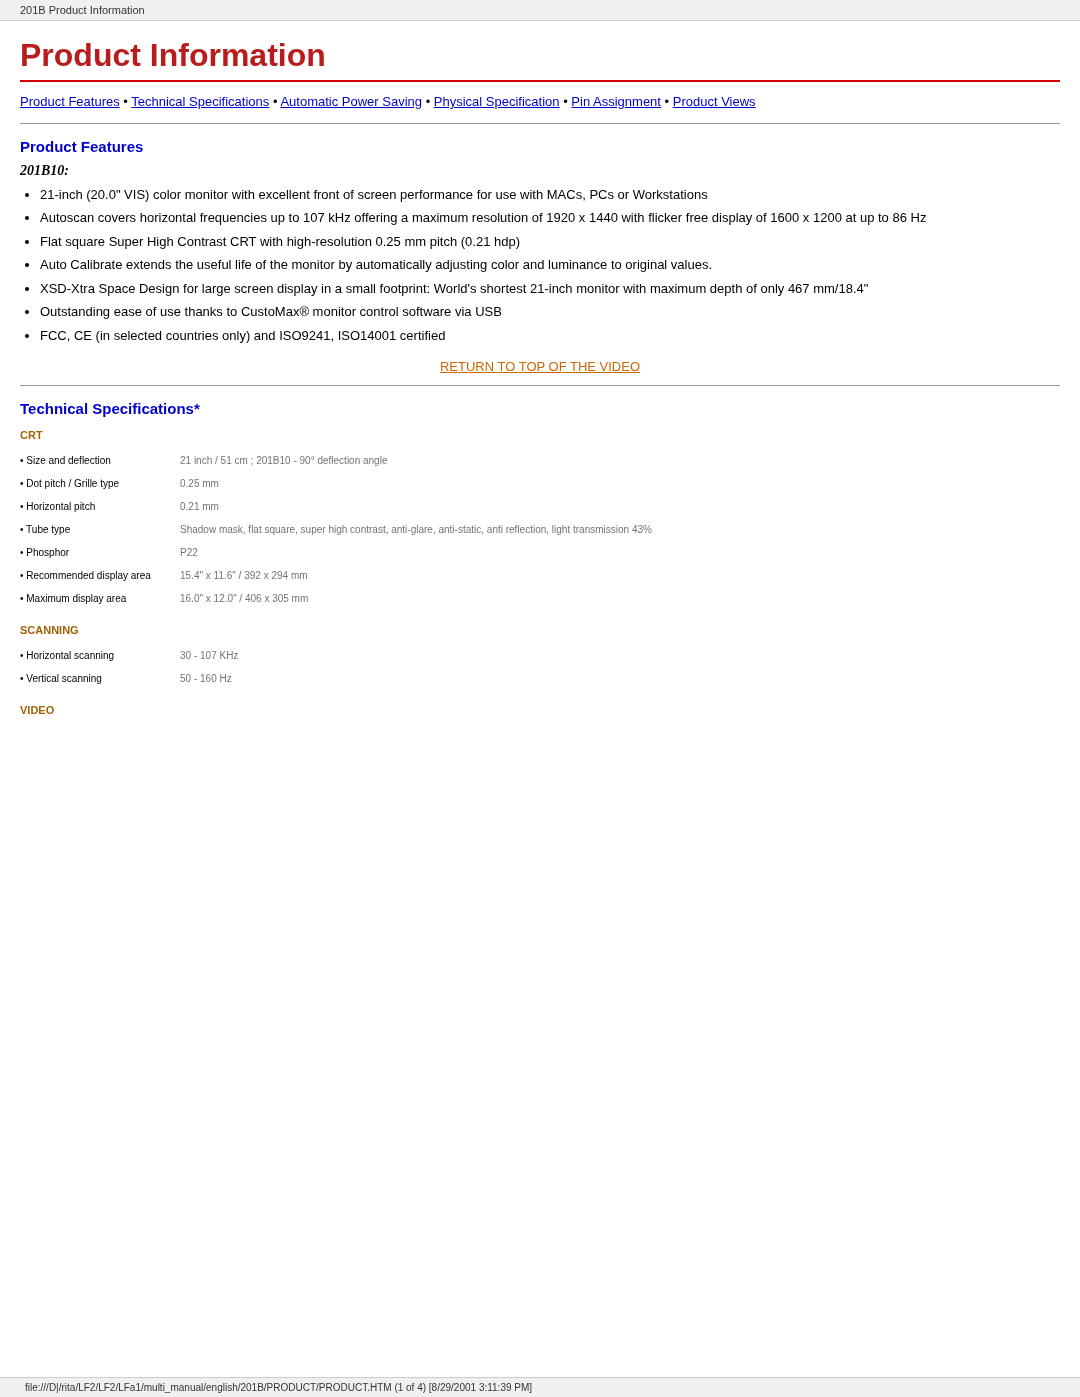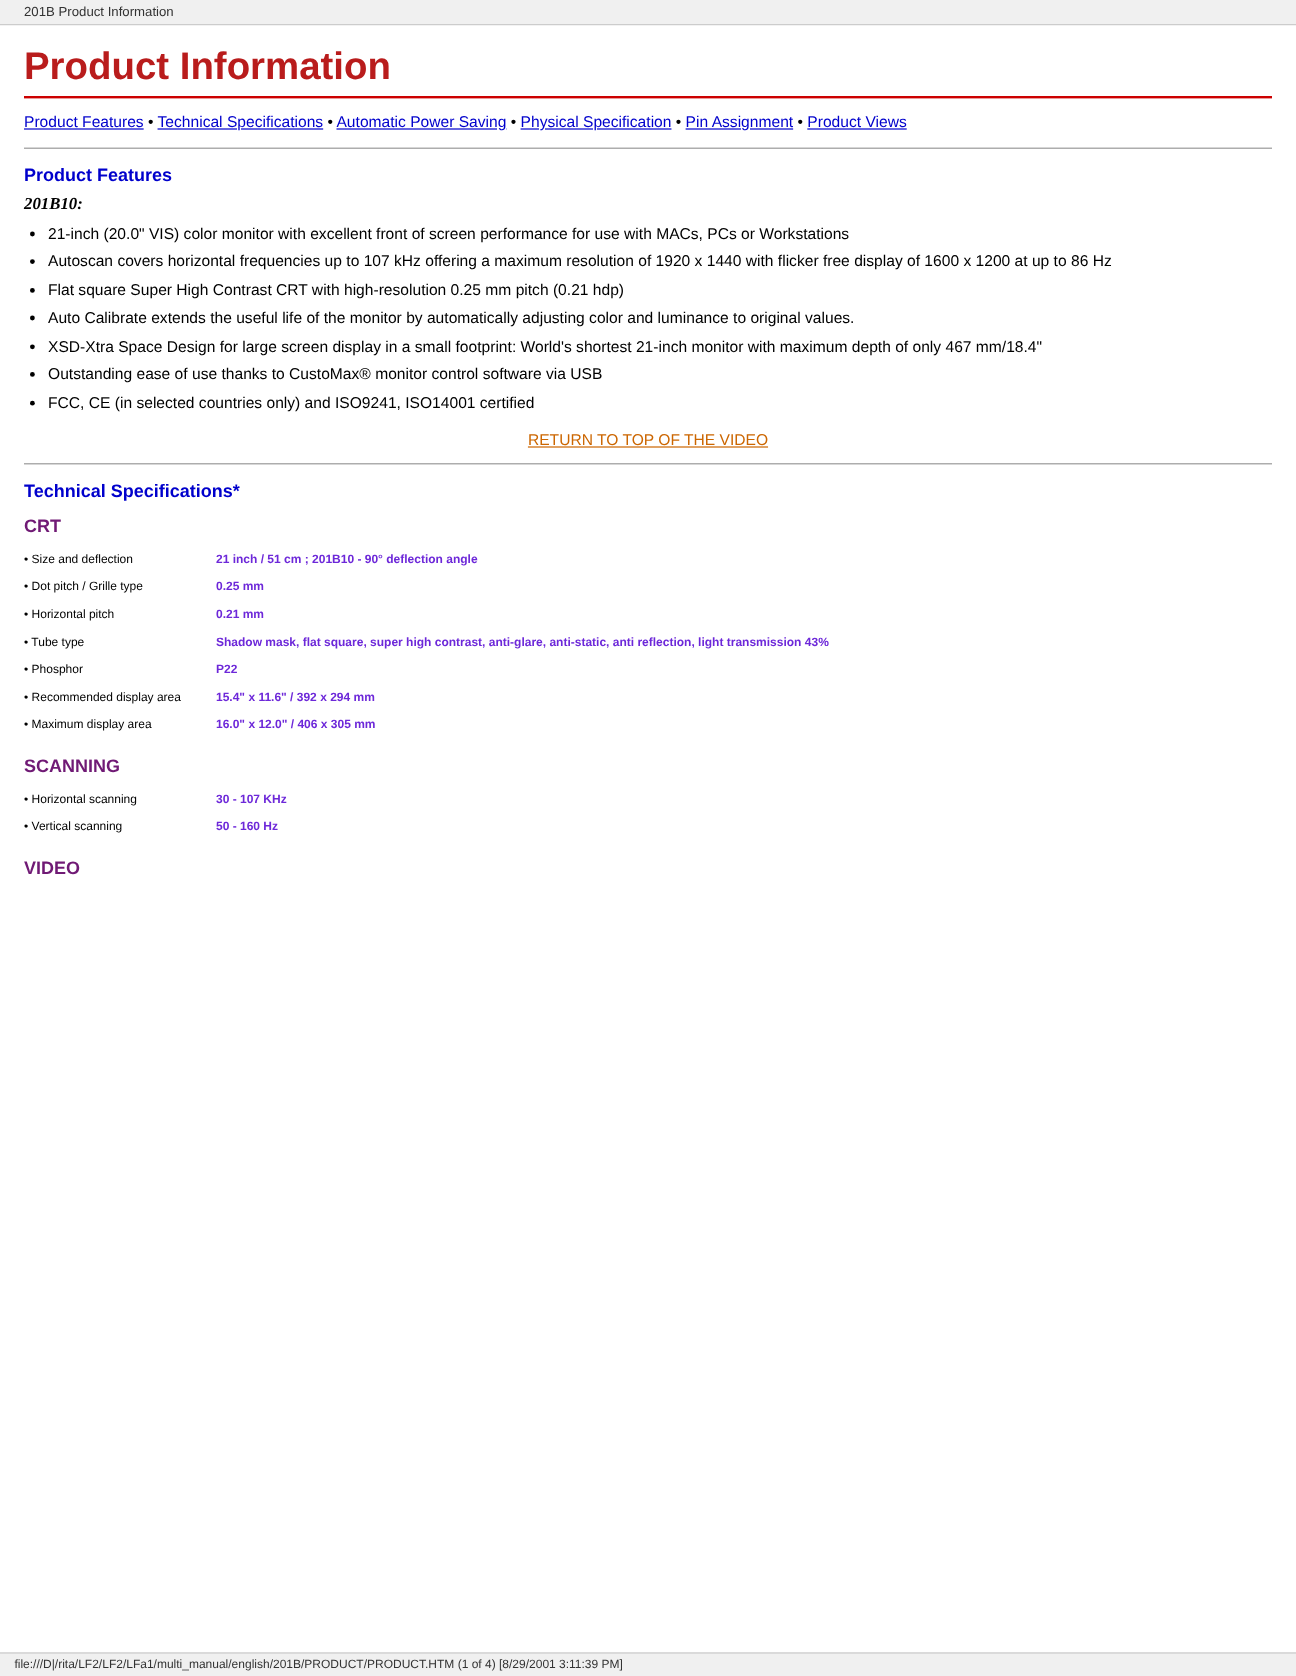--- a/index.html
+++ b/index.html
@@ -82,23 +82,23 @@
       margin: 14px 0 10px 0;
     }
     .return-link {
       color: #cc6600;
       text-decoration: underline;
       font-family: Arial, sans-serif;
       font-size: 13px;
     }
     .spec-section-title {
       font-family: Arial, sans-serif;
-      font-size: 15px;
-      font-weight: bold;
-      color: #701a75;
+      font-size: 11px;
+      font-weight: bold;
+      color: #a16207;
       margin-top: 12px;
       margin-bottom: 8px;
     }
     table.spec-table {
       border-collapse: collapse;
       width: 100%;
       margin-bottom: 14px;
     }
     table.spec-table td {
       font-family: Arial, sans-serif;
@@ -106,29 +106,28 @@
       vertical-align: top;
       padding: 4px 8px 4px 0;
       line-height: 1.5;
     }
     table.spec-table td:first-child {
       width: 160px;
       min-width: 140px;
       color: #000;
     }
     table.spec-table td:last-child {
-      color: #6d28d9;
-      font-weight: bold;
+      color: #737373;
     }
     .browser-status {
       font-family: Arial, sans-serif;
       font-size: 10px;
       color: #333;
       border-top: 1px solid #ccc;
-      padding: 4px 12px;
+      padding: 4px 25px;
       margin-top: 10px;
       background: #f0f0f0;
       position: fixed;
       bottom: 0;
       left: 0;
       width: 100%;
     }
     .main-body {
       margin-bottom: 30px;
     }

